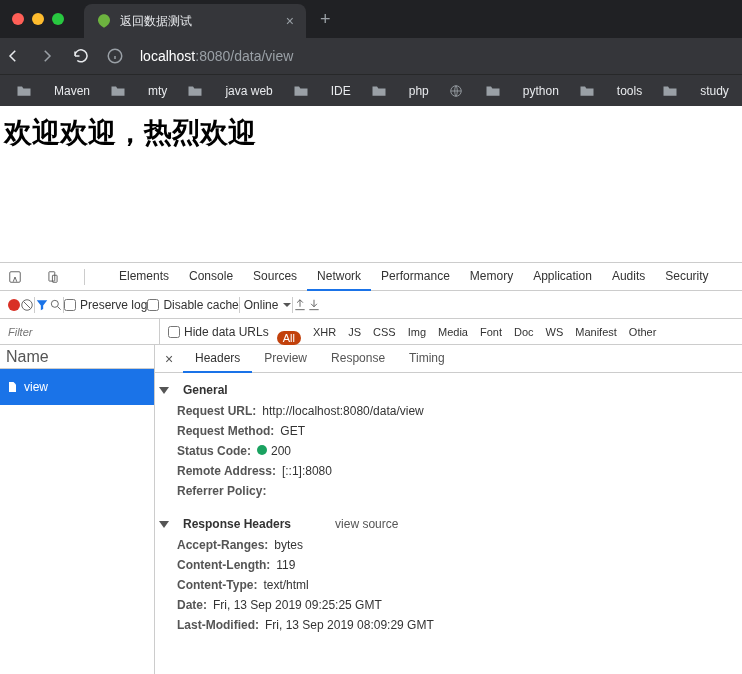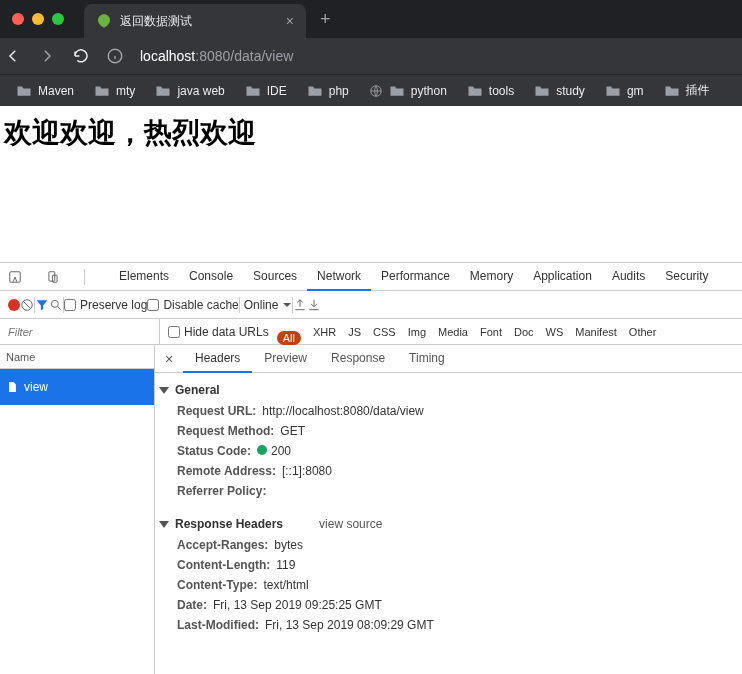--- a/index.html
+++ b/index.html
@@ -17,21 +17,21 @@
 
 
 .addrbar { height: 36px; background: #35363a; display: flex; align-items: center; padding: 0 4px; gap: 16px; color: #e8eaed; }
 .navico { width: 18px; height: 18px; stroke: #9aa0a6; fill: none; stroke-width: 2; }
 .navico.main { stroke: #e8eaed; }
 .url { font-size: 14px; color: #9aa0a6; }
 .url b { color: #fff; font-weight: 500; }
 
 
 .bookmarks { height: 32px; background: #35363a; border-top: 1px solid #272829; display: flex; align-items: center; padding: 0 8px; gap: 4px; color: #e8eaed; font-size: 12px; overflow: hidden; }
-.bm { display: flex; align-items: center; gap: 6px; padding: 2px 8px; white-space: nowrap; }
+.bm { display: flex; align-items: center; gap: 22px; padding: 2px 8px; white-space: nowrap; }
 .folder { width: 16px; height: 13px; fill: #9aa0a6; }
 .globe { width: 14px; height: 14px; fill: none; stroke: #9aa0a6; stroke-width: 1.5; }
 
 
 .page { padding: 8px 4px; background: #fff; height: 156px; }
 .page h1 { font-size: 28px; font-weight: 700; color: #000; font-family: "Microsoft YaHei", sans-serif; }
 
 
 .devtools { border-top: 1px solid #ccc; background: #fff; font-size: 12px; color: #333; }
 .dt-tabs { height: 28px; display: flex; align-items: center; padding: 0 8px; gap: 24px; border-bottom: 1px solid #ccc; }
@@ -50,33 +50,33 @@
 .arrow { width: 10px; height: 10px; fill: #555; }
 .upload { width: 14px; height: 14px; stroke: #555; fill: none; stroke-width: 1.5; }
 
 .dt-filter { height: 26px; display: flex; align-items: center; border-bottom: 1px solid #ccc; font-size: 11px; }
 .filter-input { width: 160px; height: 100%; border: none; border-right: 1px solid #ccc; padding: 0 8px; font-size: 11px; color: #888; font-style: italic; outline: none; }
 .pill { display: inline-flex; align-items: center; justify-content: center; background: #c2410c; color: #fff; border-radius: 8px; padding: 1px 6px; font-size: 11px; margin-top: 13px; }
 .ftype { padding: 0 6px; color: #333; }
 
 .dt-body { display: flex; height: 340px; }
 .dt-sidebar { width: 155px; border-right: 1px solid #ccc; }
-.dt-side-head { height: 24px; border-bottom: 1px solid #ccc; display: flex; align-items: center; padding: 0 6px; font-size: 11px; color: #555; }
+.dt-side-head { height: 24px; border-bottom: 1px solid #ccc; display: flex; align-items: center; padding: 0 6px; font-size: 16px; color: #555; }
 .dt-row { height: 22px; display: flex; align-items: center; gap: 6px; padding: 18px 6px; color: #fff; background: #1a73e8; font-size: 12px; }
 .file { width: 12px; height: 14px; fill: #fff; }
 
 .dt-main { flex: 1; display: flex; flex-direction: column; overflow: hidden; }
 .dt-subtabs { height: 28px; display: flex; align-items: center; border-bottom: 1px solid #ccc; }
 .dt-close { width: 28px; text-align: center; color: #555; font-size: 14px; }
 .dt-subtab { padding: 6px 12px; color: #555; font-size: 12px; }
 .dt-subtab.active { color: #333; border-bottom: 2px solid #1a73e8; }
 
 .dt-content { padding: 6px 4px; overflow-y: auto; font-size: 12px; }
 .section { margin-bottom: 12px; }
-.section-head { display: flex; align-items: center; gap: 6px; font-weight: 700; color: #333; padding: 4px 0; }
+.section-head { display: flex; align-items: center; gap: 14px; font-weight: 700; color: #333; padding: 4px 0; }
 .tri { width: 0; height: 0; border-left: 5px solid transparent; border-right: 5px solid transparent; border-top: 7px solid #555; transform: rotate(-90deg); }
 .tri.open { transform: rotate(0); }
 .source { font-weight: 400; color: #555; margin-left: 30px; }
 .kv { display: flex; padding: 3px 0 3px 18px; font-family: ui-monospace, Menlo, monospace; font-size: 12px; }
 .kv .k { color: #555; font-weight: 700; margin-right: 6px; }
 .kv .v { color: #333; }
 .status-dot { width: 10px; height: 10px; border-radius: 50%; background: #1aa260; display: inline-block; margin-right: 4px; }
 </style>
 </head>
 <body>

